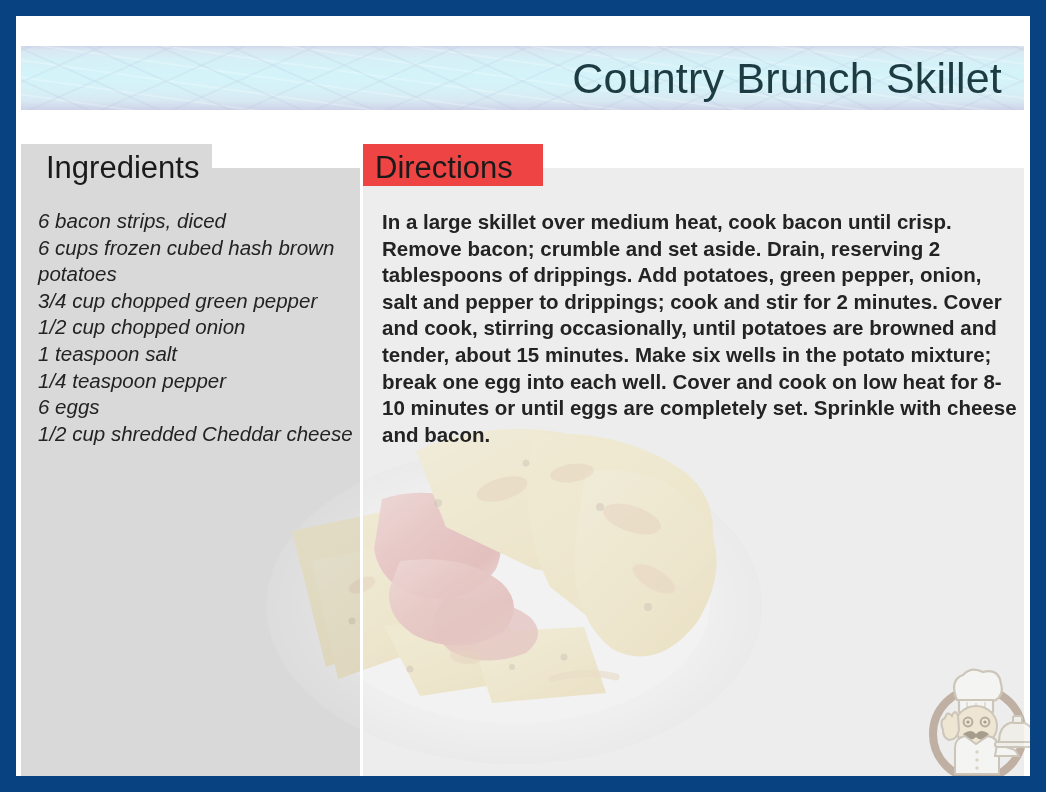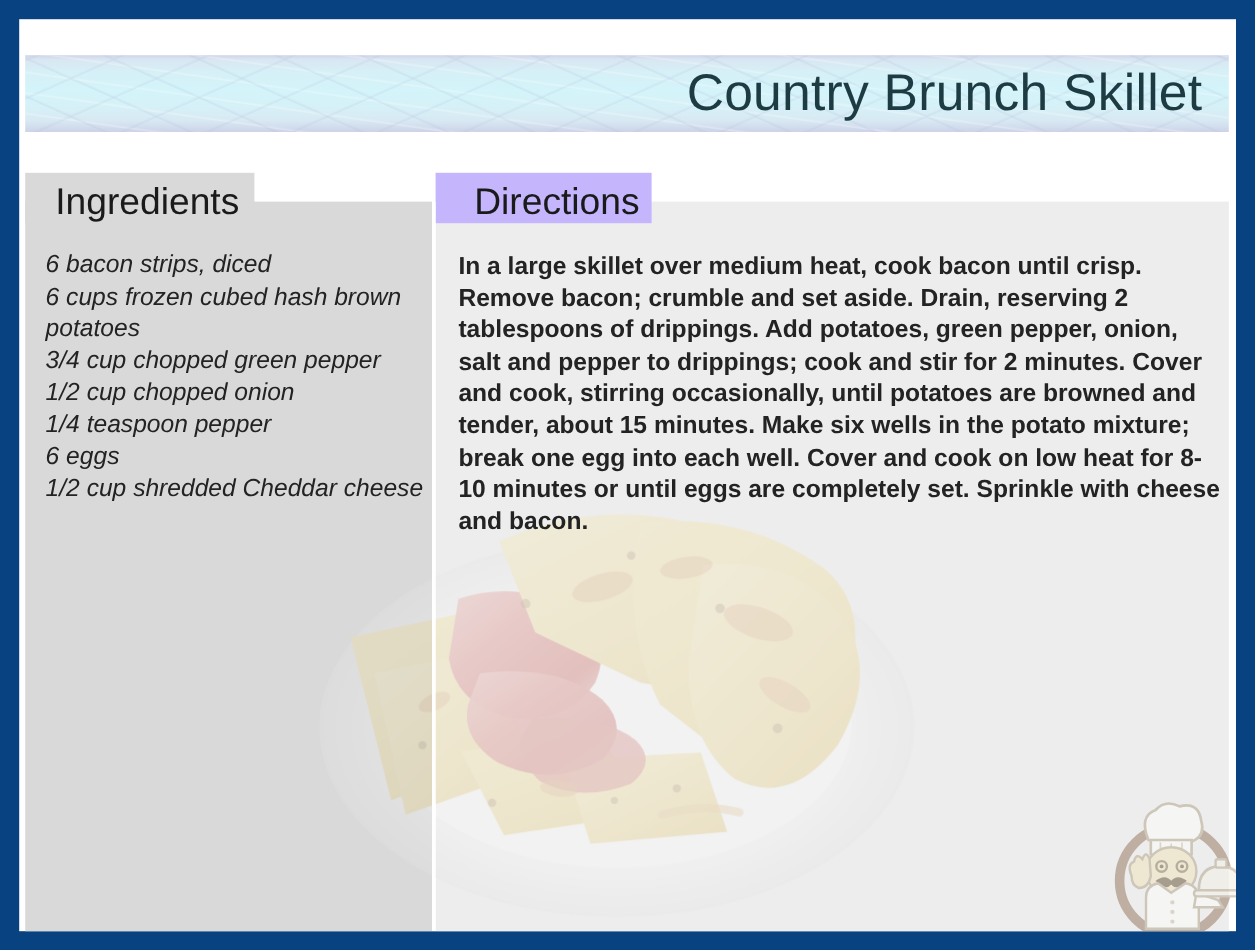--- a/index.html
+++ b/index.html
@@ -107,22 +107,21 @@
     width: 191px;
     height: 42px;
     background: #d9d9d9;
     padding-left: 25px;
   }
   .tab-directions {
     left: 347px;
     top: 128px;
     width: 180px;
     height: 42px;
-    background: #c4b5fd;
-    text-align: right;
+    background: #ef4444;
   }
 
   
   .food-photo {
     position: absolute;
     left: 218px;
     top: 395px;
     width: 560px;
     height: 375px;
     opacity: 0.30;
@@ -261,20 +260,21 @@
 
   <div class="tab tab-ingredients">Ingredients</div>
 
   <div class="tab tab-directions">Directions</div>
 
   <div class="ingredients-list">
     <div class="ing-line">6 bacon strips, diced</div>
     <div class="ing-line">6 cups frozen cubed hash brown potatoes</div>
     <div class="ing-line">3/4 cup chopped green pepper</div>
     <div class="ing-line">1/2 cup chopped onion</div>
+    <div class="ing-line">1 teaspoon salt</div>
     <div class="ing-line">1/4 teaspoon pepper</div>
     <div class="ing-line">6 eggs</div>
     <div class="ing-line">1/2 cup shredded Cheddar cheese</div>
   </div>
 
   <div class="directions-text">In a large skillet over medium heat, cook bacon until crisp. Remove bacon; crumble and set aside. Drain, reserving 2 tablespoons of drippings. Add potatoes, green pepper, onion, salt and pepper to drippings; cook and stir for 2 minutes. Cover and cook, stirring occasionally, until potatoes are browned and tender, about 15 minutes. Make six wells in the potato mixture; break one egg into each well. Cover and cook on low heat for 8-10 minutes or until eggs are completely set. Sprinkle with cheese and bacon.</div>
 
   <div class="chef-logo">
     <svg viewBox="0 0 118 122" xmlns="http://www.w3.org/2000/svg">
 

